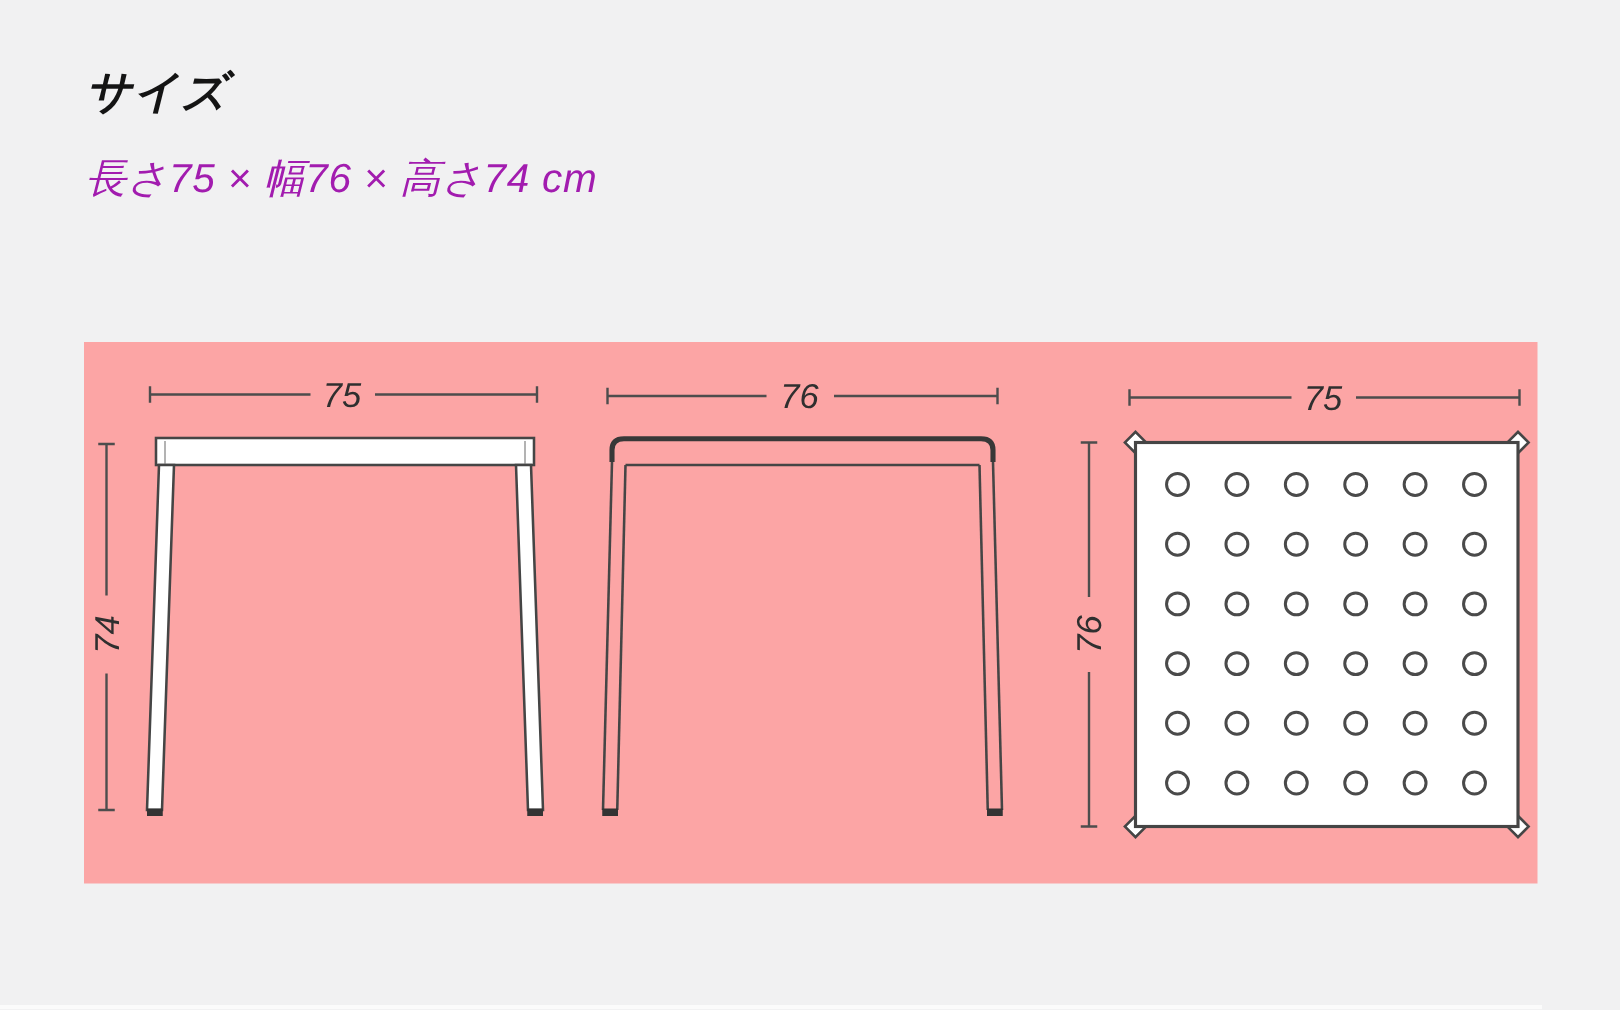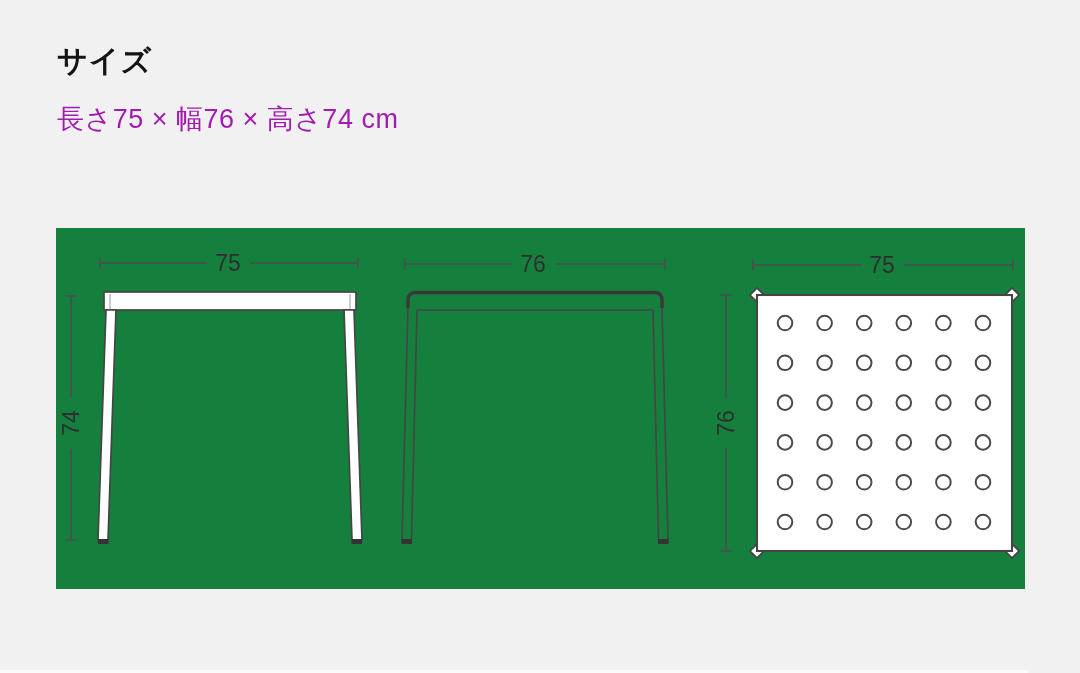--- a/index.html
+++ b/index.html
@@ -7,20 +7,21 @@
     padding: 0;
     background: #f1f1f2;
     font-family: "Liberation Sans", "DejaVu Sans", sans-serif;
   }
   .page {
     position: relative;
     width: 1028px;
     height: 673px;
     background: #f1f1f2;
     overflow: hidden;
+    font-style: italic;
   }
   .page-title {
     position: absolute;
     left: 57px;
     top: 16px;
     font-size: 30px;
     font-weight: 700;
     color: #141414;
     letter-spacing: 1px;
   }
@@ -32,21 +33,21 @@
     font-weight: 400;
     color: #a21caf;
     letter-spacing: 0.5px;
   }
   .diagram-panel {
     position: absolute;
     left: 56px;
     top: 228px;
     width: 969px;
     height: 361px;
-    background: #15803d;
+    background: #fca5a5;
   }
   .diagram-panel svg { display: block; }
   .bottom-strip {
     position: absolute;
     left: 0;
     bottom: 0;
     width: 100%;
     height: 3px;
     background: #fbfbfb;
   }

